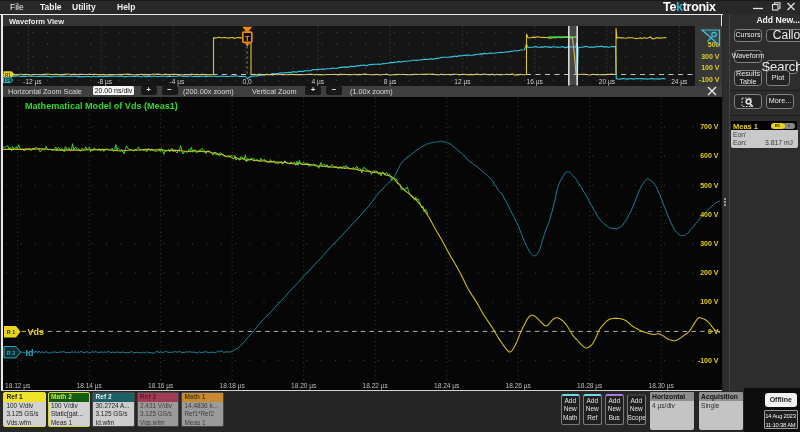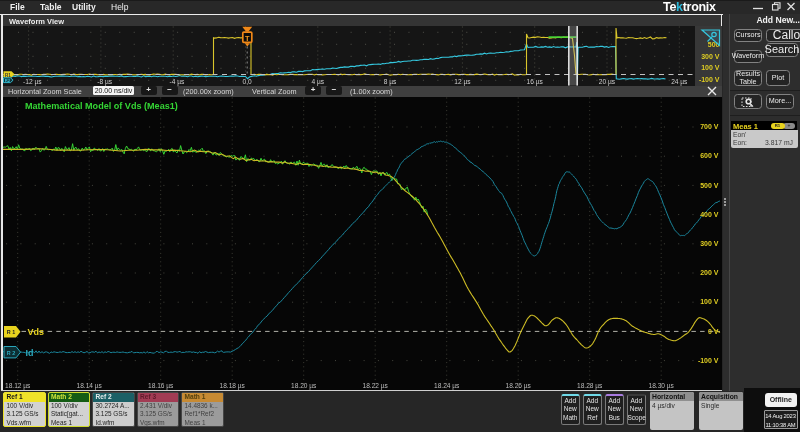--- a/index.html
+++ b/index.html
@@ -1,40 +1,40 @@
 <!DOCTYPE html>
 <html><head><meta charset="utf-8"><style>
 *{margin:0;padding:0;box-sizing:border-box;font-family:"Liberation Sans",sans-serif;}
 body{width:800px;height:432px;background:#262626;position:relative;overflow:hidden;}
 .abs{position:absolute;}
 .btn{position:absolute;border:1px solid #828282;border-radius:3.5px;background:#242424;color:#ececec;
 display:flex;align-items:center;justify-content:center;text-align:center;line-height:1.08;}
 </style></head><body>
 
 <div class="abs" style="left:0;top:0;width:800px;height:13.5px;background:#282828;border-top:1px solid #1a1a1a"></div>
-<div class="abs" style="left:10px;top:2px;font-size:8.5px;font-weight:bold;color:#f0f0f0">File</div>
+<div class="abs" style="left:10px;top:2px;font-size:8.5px;font-weight:normal;color:#f0f0f0">File</div>
 <div class="abs" style="left:40px;top:2px;font-size:8.5px;font-weight:bold;color:#f0f0f0">Table</div>
 <div class="abs" style="left:72px;top:2px;font-size:8.5px;font-weight:bold;color:#f0f0f0">Utility</div>
-<div class="abs" style="left:111px;top:2px;font-size:8.5px;font-weight:normal;color:#f0f0f0">Help</div>
+<div class="abs" style="left:117px;top:2px;font-size:8.5px;font-weight:bold;color:#f0f0f0">Help</div>
 <div class="abs" style="left:663px;top:0px;font-size:12.5px;font-weight:bold;color:#fff;letter-spacing:-0.3px">Te<span style="color:#29b7d8">k</span>tronix</div>
 <svg class="abs" style="left:748px;top:0" width="52" height="13">
 <line x1="5" y1="8.5" x2="15" y2="8.5" stroke="#e0e0e0" stroke-width="1.3"></line>
 <rect x="24.5" y="4.5" width="5.5" height="5.5" fill="none" stroke="#e0e0e0" stroke-width="1.1"></rect>
 <path d="M26.5,4.5 v-1.7 h5.5 v5.5 h-1.7" fill="none" stroke="#e0e0e0" stroke-width="1.1"></path>
 <path d="M39.5,3 l7,7 M46.5,3 l-7,7" stroke="#e0e0e0" stroke-width="1.3"></path>
 </svg>
 <div class="abs" style="left:0;top:13.5px;width:723px;height:1.5px;background:#ececec"></div>
 <div class="abs" style="left:723px;top:13.5px;width:77px;height:377px;background:#2d2d2d"></div>
 <div class="abs" style="left:728.5px;top:13.5px;width:1px;height:377px;background:#454545"></div>
 <div class="abs" style="left:724px;top:198px;width:2px;height:2px;background:#c0c0c0;border-radius:1px;box-shadow:0 3px 0 #c0c0c0,0 6px 0 #c0c0c0"></div>
 <div class="abs" style="left:734px;top:15px;width:66px;text-align:right;font-size:8.6px;font-weight:bold;color:#f2f2f2">Add New...</div>
 <div class="btn" style="left:734px;top:28.5px;width:28px;height:13.5px;font-size:7.2px">Cursors</div>
 <div class="btn" style="left:766px;top:28.5px;width:51px;height:13.5px;font-size:12px">Callout</div>
 <div class="btn" style="left:734px;top:49.5px;width:28px;height:13.5px;font-size:7.2px">Waveform</div>
-<div class="btn" style="left:766px;top:43px;width:32px;height:13.5px;font-size:11px">Search</div>
+<div class="btn" style="left:766px;top:60px;width:32px;height:13.5px;font-size:13px">Search</div>
 <div class="btn" style="left:734px;top:69.5px;width:28px;height:16.5px;font-size:7.2px">Results<br>Table</div>
 <div class="btn" style="left:766px;top:69.5px;width:24px;height:16.5px;font-size:7.2px">Plot</div>
 <div class="btn" style="left:734px;top:93.5px;width:28px;height:15px;font-size:7.5px"></div>
 <div class="btn" style="left:766px;top:93.5px;width:28px;height:15px;font-size:7.2px">More...</div>
 <svg class="abs" style="left:741px;top:96.5px" width="14" height="11">
 <rect x="1" y="1" width="9" height="8.5" fill="none" stroke="#dcdcdc" stroke-width="1" stroke-dasharray="1.6 1.4"></rect>
 <circle cx="7.5" cy="4.5" r="2.3" fill="none" stroke="#e8e8e8" stroke-width="1.6"></circle>
 <path d="M9,6.5 l3,3.2" stroke="#dcdcdc" stroke-width="1.2"></path>
 <path d="M8.5,7.5 l2.2,2.6 l1,-1.4 z" fill="#dcdcdc"></path>
 </svg>

